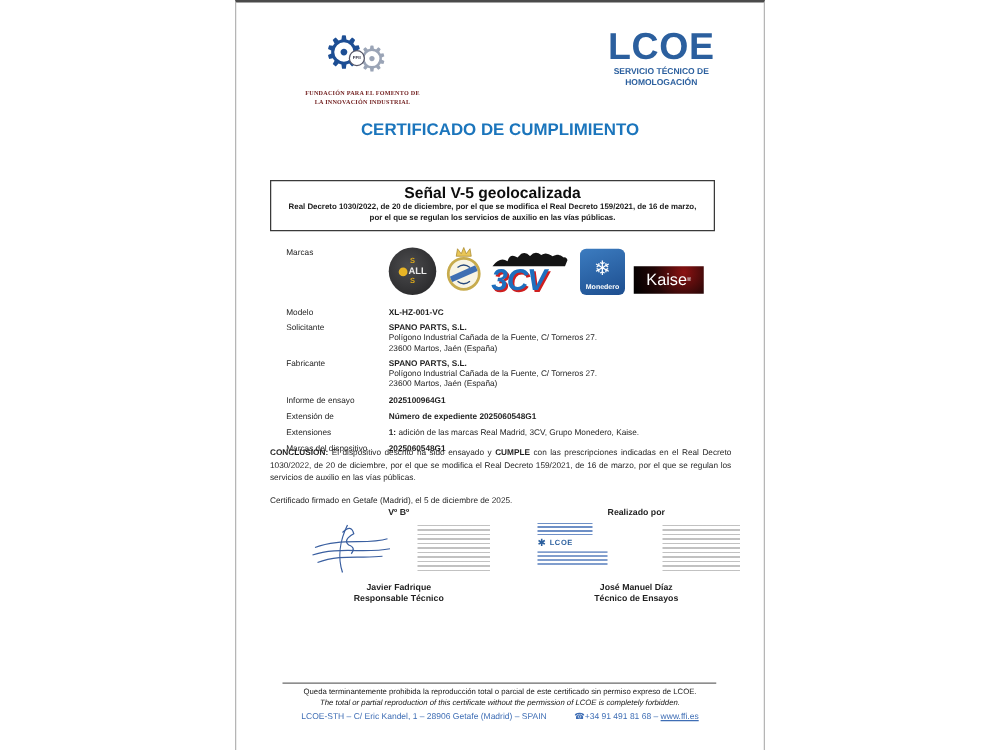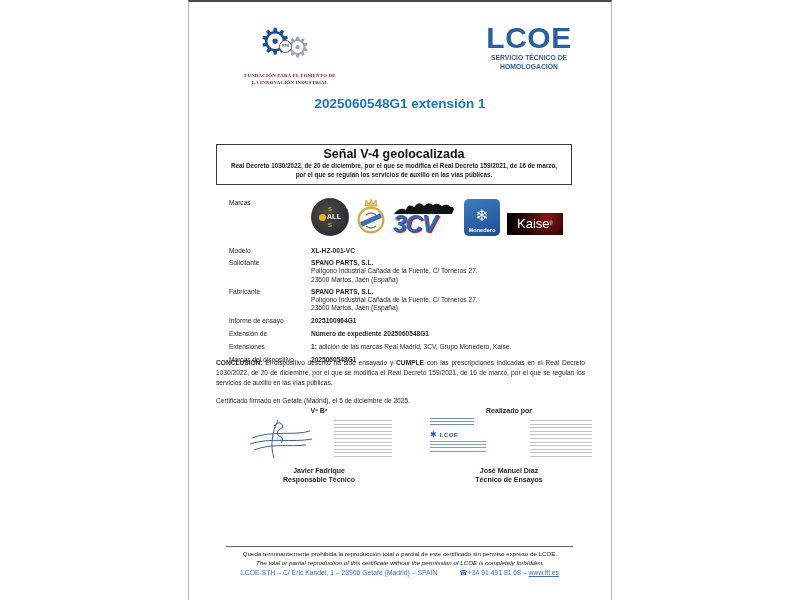--- a/index.html
+++ b/index.html
@@ -122,25 +122,25 @@
 
   <div class="lcoe">
     <div class="lcoe-word">LCOE</div>
     <div class="lcoe-sub">
       <div>SERVICIO TÉCNICO DE</div>
       <div>HOMOLOGACIÓN</div>
     </div>
   </div>
 
   <div class="title">
-    <div>2025060548G1 extensión 1</div>
+    <div>CERTIFICADO DE CUMPLIMIENTO</div>
   </div>
 
   <div class="product-box">
-    <div class="pb-title">Señal V-4 geolocalizada</div>
+    <div class="pb-title">Señal V-5 geolocalizada</div>
     <div class="pb-sub">Real Decreto 1030/2022, de 20 de diciembre, por el que se modifica el Real Decreto 159/2021, de 16 de marzo, por el que se regulan los servicios de auxilio en las vías públicas.</div>
   </div>
 
   <div class="fields">
 
     <div class="frow">
       <div class="flabel">Marcas</div>
       <div class="fvalue">
         <div class="logos">
           <div class="logo-sos">

